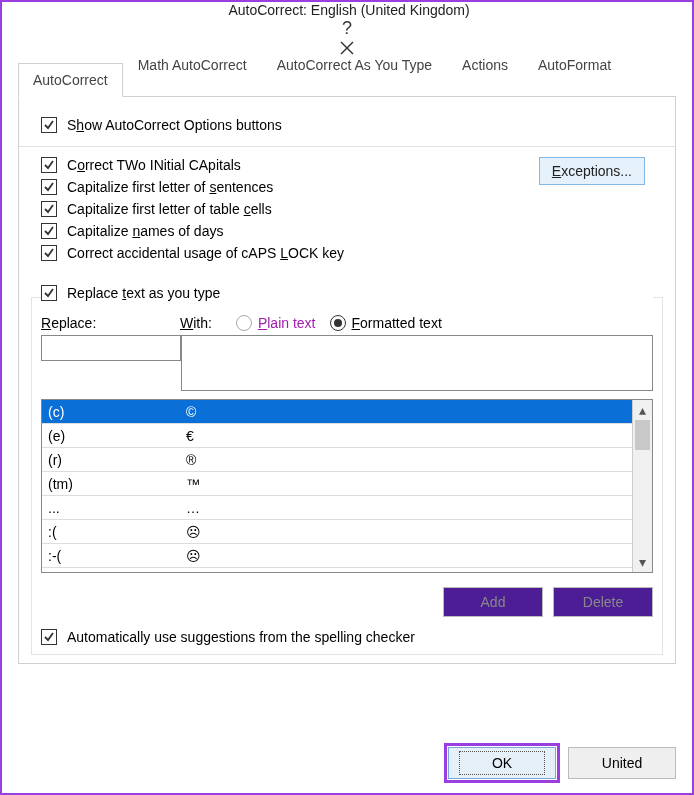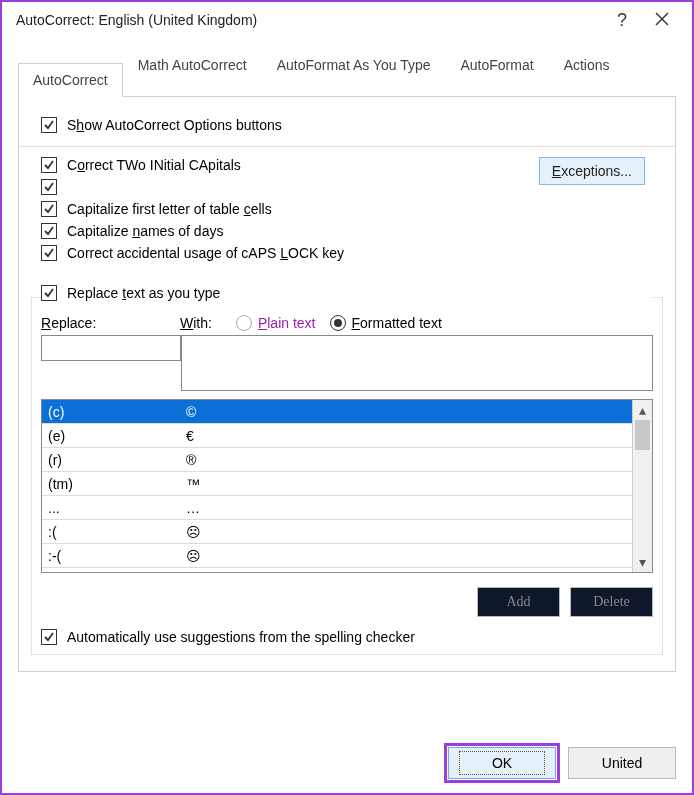--- a/index.html
+++ b/index.html
@@ -1,29 +1,29 @@
 <!DOCTYPE html>
 <html><head>
 <meta charset="utf-8">
 <style>
 * { box-sizing: border-box; margin: 0; padding: 0; font-family: "Segoe UI", Tahoma, sans-serif; font-size: 14px; }
 body { background: #fff; }
 .frame { width: 694px; height: 795px; border: 2px solid #9a3ee0; position: relative; background: #fff; }
-.titlebar { height: 36px; display: flex; align-items: center; padding: 0 10px; }
+.titlebar { height: 36px; display: flex; align-items: center; padding: 0 10px; flex-direction: column; }
 .titlebar .title { flex: 1; color: #222; padding-left: 4px; }
 .titlebar .help-icon, .titlebar .close-icon { width: 40px; text-align: center; font-size: 18px; color: #333; cursor: pointer; }
 .titlebar .close-icon svg { stroke: #333; }
 
 .dialog-body { position: absolute; top: 46px; left: 16px; right: 16px; bottom: 14px; }
 
 .tabs { display: flex; border-bottom: 1px solid #d0d0d0; }
 .tab { padding: 8px 14px; color: #444; cursor: pointer; border: 1px solid transparent; border-bottom: none; }
 .tab.active { border: 1px solid #d0d0d0; border-bottom: 1px solid #fff; margin-bottom: -1px; background: #fff; margin-top: 15px; }
 
-.content { border: 1px solid #d0d0d0; border-top: none; padding: 14px 22px 20px 22px; }
+.content { border: 1px solid #d0d0d0; border-top: none; padding: 14px 22px 12px 22px; }
 
 .chk-row { display: flex; align-items: center; margin: 6px 0; }
 .chk { width: 16px; height: 16px; border: 1px solid #333; margin-right: 10px; display: flex; align-items: center; justify-content: center; cursor: pointer; }
 .chk svg { display: block; }
 .chk-label u { text-decoration: underline; }
 
 .section-gap { height: 8px; border-bottom: 1px solid #e0e0e0; margin: 6px -22px 10px -22px; }
 
 .top-section { position: relative; }
 .exceptions-btn { position: absolute; right: 8px; top: 0; padding: 5px 12px; border: 1px solid #82b7e6; background: #e6f2fb; cursor: pointer; color: #222; }
@@ -51,21 +51,21 @@
 .table-body { flex:1; overflow:hidden; }
 .table-row { display:flex; height: 24px; align-items:center; border-bottom: 1px solid #ddd; }
 .table-row .c1 { width: 138px; padding-left: 6px; }
 .table-row .c2 { flex:1; padding-left: 6px; }
 .table-row.selected { background: #0a70d8; color: #fff; }
 .scrollbar { width: 20px; background: #f0f0f0; border-left: 1px solid #ccc; position:relative; }
 .scroll-up, .scroll-down { height: 20px; display:flex; align-items:center; justify-content:center; color:#555; cursor:pointer;}
 .scroll-thumb { position:absolute; top:20px; left:2px; right:2px; height: 30px; background: #c8c8c8; }
 
 .btn-row { display:flex; justify-content:flex-end; gap: 10px; margin-top: 14px; }
-.btn { width: 83px; height: 30px; border: 1px solid #bbb; background: #0f172a; color: #888; display:flex; align-items:center; justify-content:center; cursor:pointer;font-family:Liberation Serif, serif;}
+.btn { width: 100px; height: 30px; border: 1px solid #bbb; background: #4c1d95; color: #888; display:flex; align-items:center; justify-content:center; cursor:pointer;}
 
 .auto-sugg { margin-top: 12px; }
 
 .dialog-buttons { position:absolute; right: 16px; bottom: 14px; display:flex; gap: 12px; }
 .dbtn { width: 108px; height: 32px; border: 1px solid #bbb; background: #efefef; display:flex; align-items:center; justify-content:center; cursor:pointer; }
 .dbtn.ok { outline: 3px solid #9a3ee0; outline-offset: 1px; border: 1px solid #7aa8d6; background:#e6f0f9;}
 .dbtn.ok .inner-focus { border:1px dotted #555; padding: 3px 32px;}
 </style>
 </head>
 <body>
@@ -79,23 +79,23 @@
           <line x1="1" y1="1" x2="13" y2="13" stroke-width="1.4"></line>
           <line x1="13" y1="1" x2="1" y2="13" stroke-width="1.4"></line>
         </svg>
     </div>
   </div>
 
   <div class="dialog-body">
     <div class="tabs">
       <div class="tab active">AutoCorrect</div>
       <div class="tab">Math AutoCorrect</div>
-      <div class="tab">AutoFormat As You Type</div>
+      <div class="tab">AutoCorrect As You Type</div>
+      <div class="tab">Actions</div>
       <div class="tab">AutoFormat</div>
-      <div class="tab">Actions</div>
     </div>
 
     <div class="content">
 
       <div class="chk-row">
         <div class="chk">
             <svg width="12" height="12" viewBox="0 0 12 12">
               <polyline points="2,6 5,9 10,2" fill="none" stroke="#333" stroke-width="1.8"></polyline>
             </svg>
           </div>
@@ -114,20 +114,21 @@
               </svg>
             </div>
           <span class="chk-label">C<u>o</u>rrect TWo INitial CApitals</span>
         </div>
         <div class="chk-row">
           <div class="chk">
               <svg width="12" height="12" viewBox="0 0 12 12">
                 <polyline points="2,6 5,9 10,2" fill="none" stroke="#333" stroke-width="1.8"></polyline>
               </svg>
             </div>
+          <span class="chk-label">Capitalize first letter of <u>s</u>entences</span>
         </div>
         <div class="chk-row">
           <div class="chk">
               <svg width="12" height="12" viewBox="0 0 12 12">
                 <polyline points="2,6 5,9 10,2" fill="none" stroke="#333" stroke-width="1.8"></polyline>
               </svg>
             </div>
           <span class="chk-label">Capitalize first letter of table <u>c</u>ells</span>
         </div>
         <div class="chk-row">

